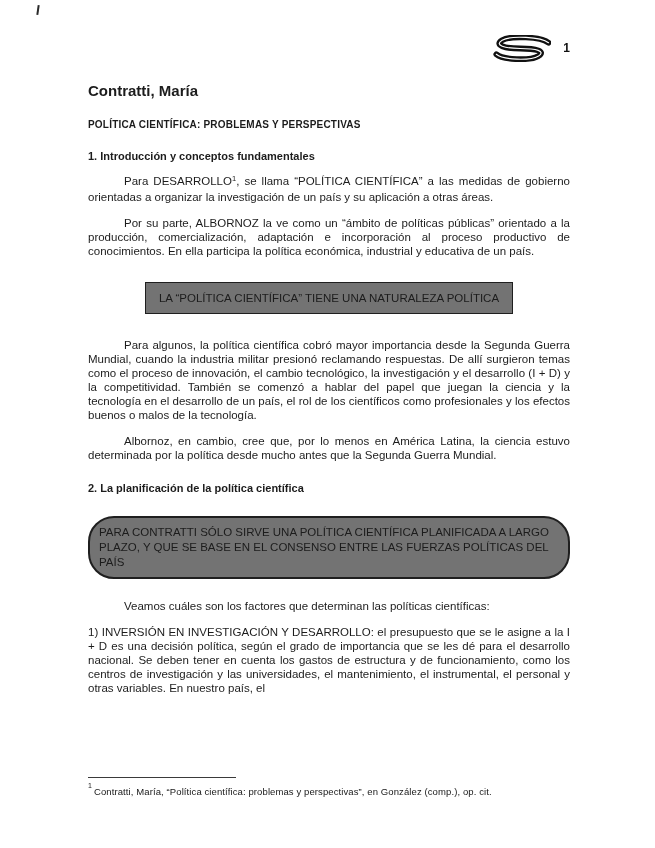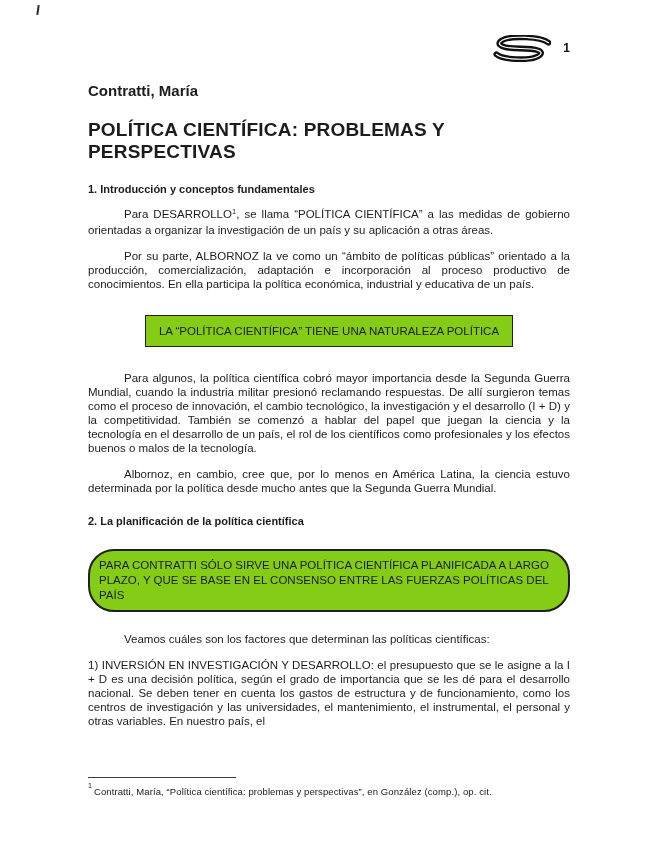--- a/index.html
+++ b/index.html
@@ -36,21 +36,21 @@
     gap: 12px;
     margin-bottom: 6px;
     height: 28px;
   }
   .logo { display: inline-flex; align-items: center; }
   .page-number { font-size: 12px; font-weight: bold; color: #111; }
 
   .author { font-size: 15px; font-weight: bold; margin-top: 14px; }
 
   .title {
-    font-size: 19px;
+    font-size: 10px;
     font-weight: bold;
     margin-top: 20px;
     letter-spacing: 0.2px;
   }
 
   .heading { font-size: 11px; font-weight: bold; margin-top: 20px; }
 
   .body {
     font-size: 11.5px;
     line-height: 14px;
@@ -59,21 +59,21 @@
   }
   .indent { text-indent: 36px; }
 
   .fnref {
     font-size: 7.5px;
     vertical-align: baseline;
     position: relative;
     top: -4px;
   }
 
-  .callout-box { border: 1px solid #1f1f1f; background: #84cc16; }
+  .callout-box { border: 1px solid #1f1f1f; background: #737373; }
   .box1 {
     align-self: center;
     margin-top: 24px;
     padding: 8px 13px;
     font-size: 11.5px;
     line-height: 14px;
     white-space: nowrap;
   }
   .box2 {
     margin-top: 22px;

